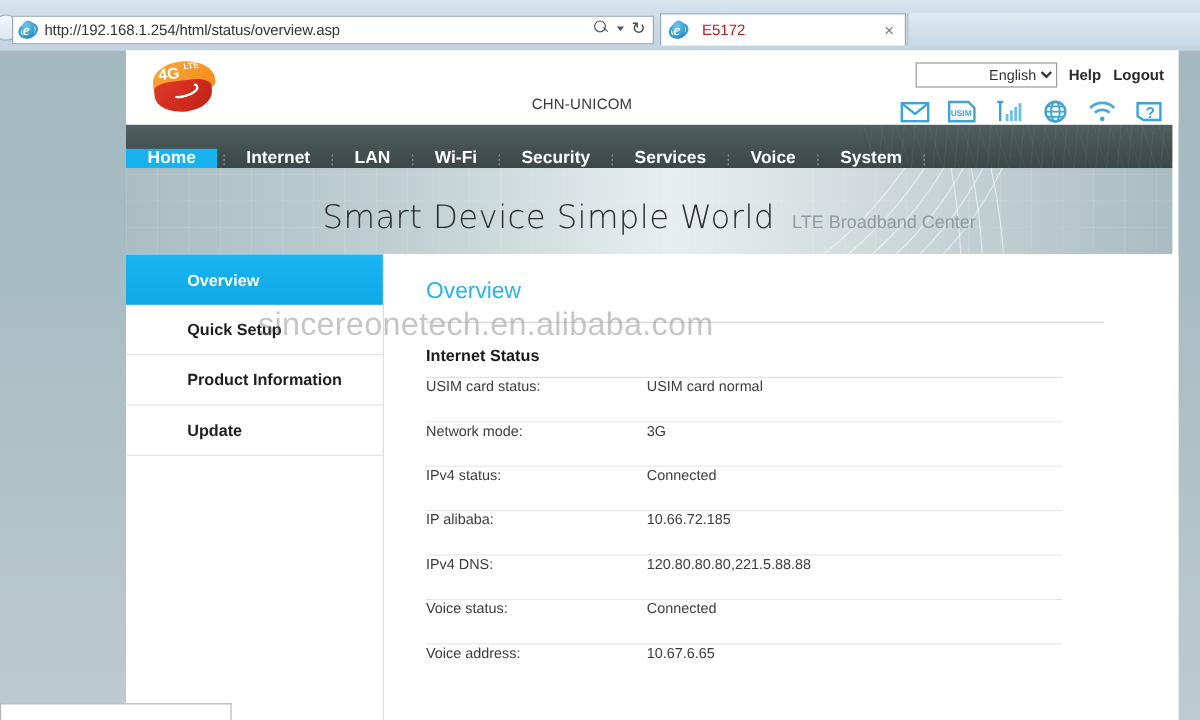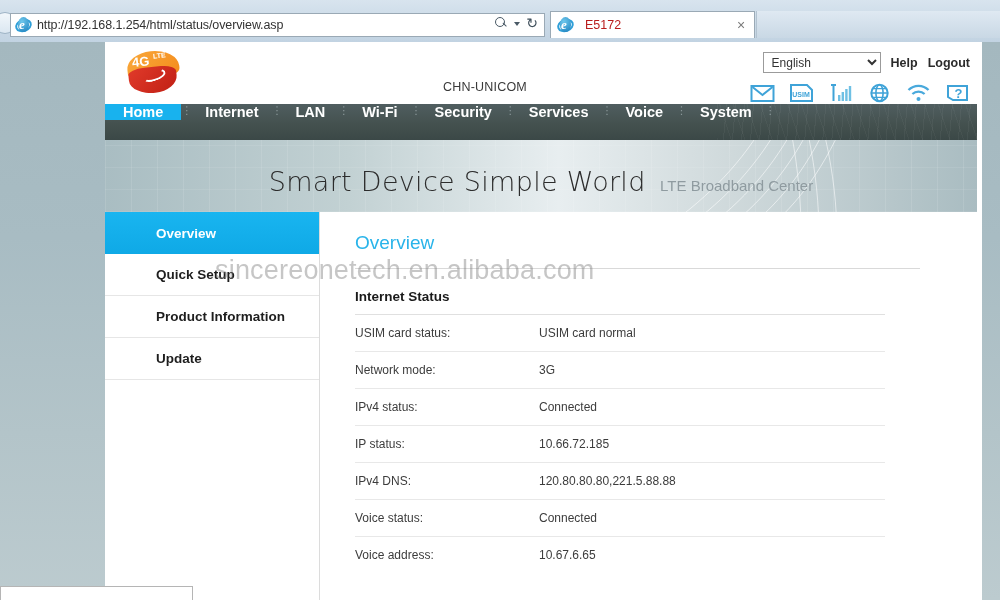--- a/index.html
+++ b/index.html
@@ -140,20 +140,21 @@
   }
   .header-right {
     position: absolute; right: 12px; top: 10px; text-align: right;
   }
   .hr-row1 { display: flex; align-items: center; gap: 10px; justify-content: flex-end; }
   .lang-select {
     width: 118px; height: 21px; font-size: 12px; color: #333;
     font-family: "Liberation Sans", sans-serif;
     border: 1px solid #9b9b9b; background: #ffffff;
     padding-left: 4px;
+    text-align: right;
   }
   .help-link, .logout-link {
     font-size: 12.5px; font-weight: bold; color: #2b2b2b; cursor: default;
   }
   .hr-row2 {
     display: flex; align-items: center; gap: 14px; margin-top: 10px;
     justify-content: flex-end;
   }
   .hicon { width: 25px; height: 22px; position: relative; cursor: default; }
 
@@ -163,21 +164,21 @@
     background: linear-gradient(to bottom,#505e60,#44514f 55%,#3b4847);
     overflow: hidden;
   }
   .navbar::after {
     content: ""; position: absolute; right: 0; top: 0; width: 260px; height: 36px;
     background:
       repeating-linear-gradient(95deg, rgba(255,255,255,0.045) 0 1px, transparent 1px 9px),
       repeating-linear-gradient(72deg, rgba(255,255,255,0.035) 0 1px, transparent 1px 13px);
     pointer-events: none;
   }
-  .nav-items { position: relative; display: flex; align-items: flex-start; height: 36px; z-index: 2; }
+  .nav-items { position: relative; display: flex; align-items: flex-end; height: 36px; z-index: 2; }
   .nav-item {
     display: flex; align-items: center; padding: 0 13px;
     font-size: 14.5px; font-weight: bold; color: #ffffff; cursor: default;
   }
   .nav-item.active { background: #18b2ee; padding: 0 18px; }
   .nav-sep { display: flex; align-items: center; color: #8a9799; font-size: 11px; }
 
   
   .banner {
     position: relative; height: 72px; width: 872px; overflow: hidden;
@@ -222,21 +223,21 @@
   .content-title {
     font-size: 19px; color: #29b4ea; font-weight: normal;
     font-family: "Liberation Sans", sans-serif;
   }
   .title-rule { margin-top: 14px; border-top: 1px solid #d9d9d9; width: 565px; }
   .section-title {
     margin-top: 20px; font-size: 13.5px; font-weight: bold; color: #1a1a1a;
   }
   .status-table { margin-top: 10px; width: 530px; }
   .st-row {
-    display: flex; height: 37px; align-items: center;
+    display: flex; height: 37px; align-items: flex-start;
     border-top: 1px solid #e8e8e8;
   }
   .st-row:first-child { border-top: 1px solid #e0e0e0; }
   .st-label { width: 184px; font-size: 12px; color: #3c3c3c; }
   .st-value { font-size: 12px; color: #3c3c3c; }
 
   
   .watermark {
     position: absolute; left: 215px; top: 255px; z-index: 40;
     font-size: 27px; color: rgba(120,120,120,0.42);
@@ -445,21 +446,21 @@
         </div>
         <div class="st-row">
           <span class="st-label">Network mode:</span>
           <span class="st-value">3G</span>
         </div>
         <div class="st-row">
           <span class="st-label">IPv4 status:</span>
           <span class="st-value">Connected</span>
         </div>
         <div class="st-row">
-          <span class="st-label">IP status:</span>
+          <span class="st-label">IP alibaba:</span>
           <span class="st-value">10.66.72.185</span>
         </div>
         <div class="st-row">
           <span class="st-label">IPv4 DNS:</span>
           <span class="st-value">120.80.80.80,221.5.88.88</span>
         </div>
         <div class="st-row">
           <span class="st-label">Voice status:</span>
           <span class="st-value">Connected</span>
         </div>

